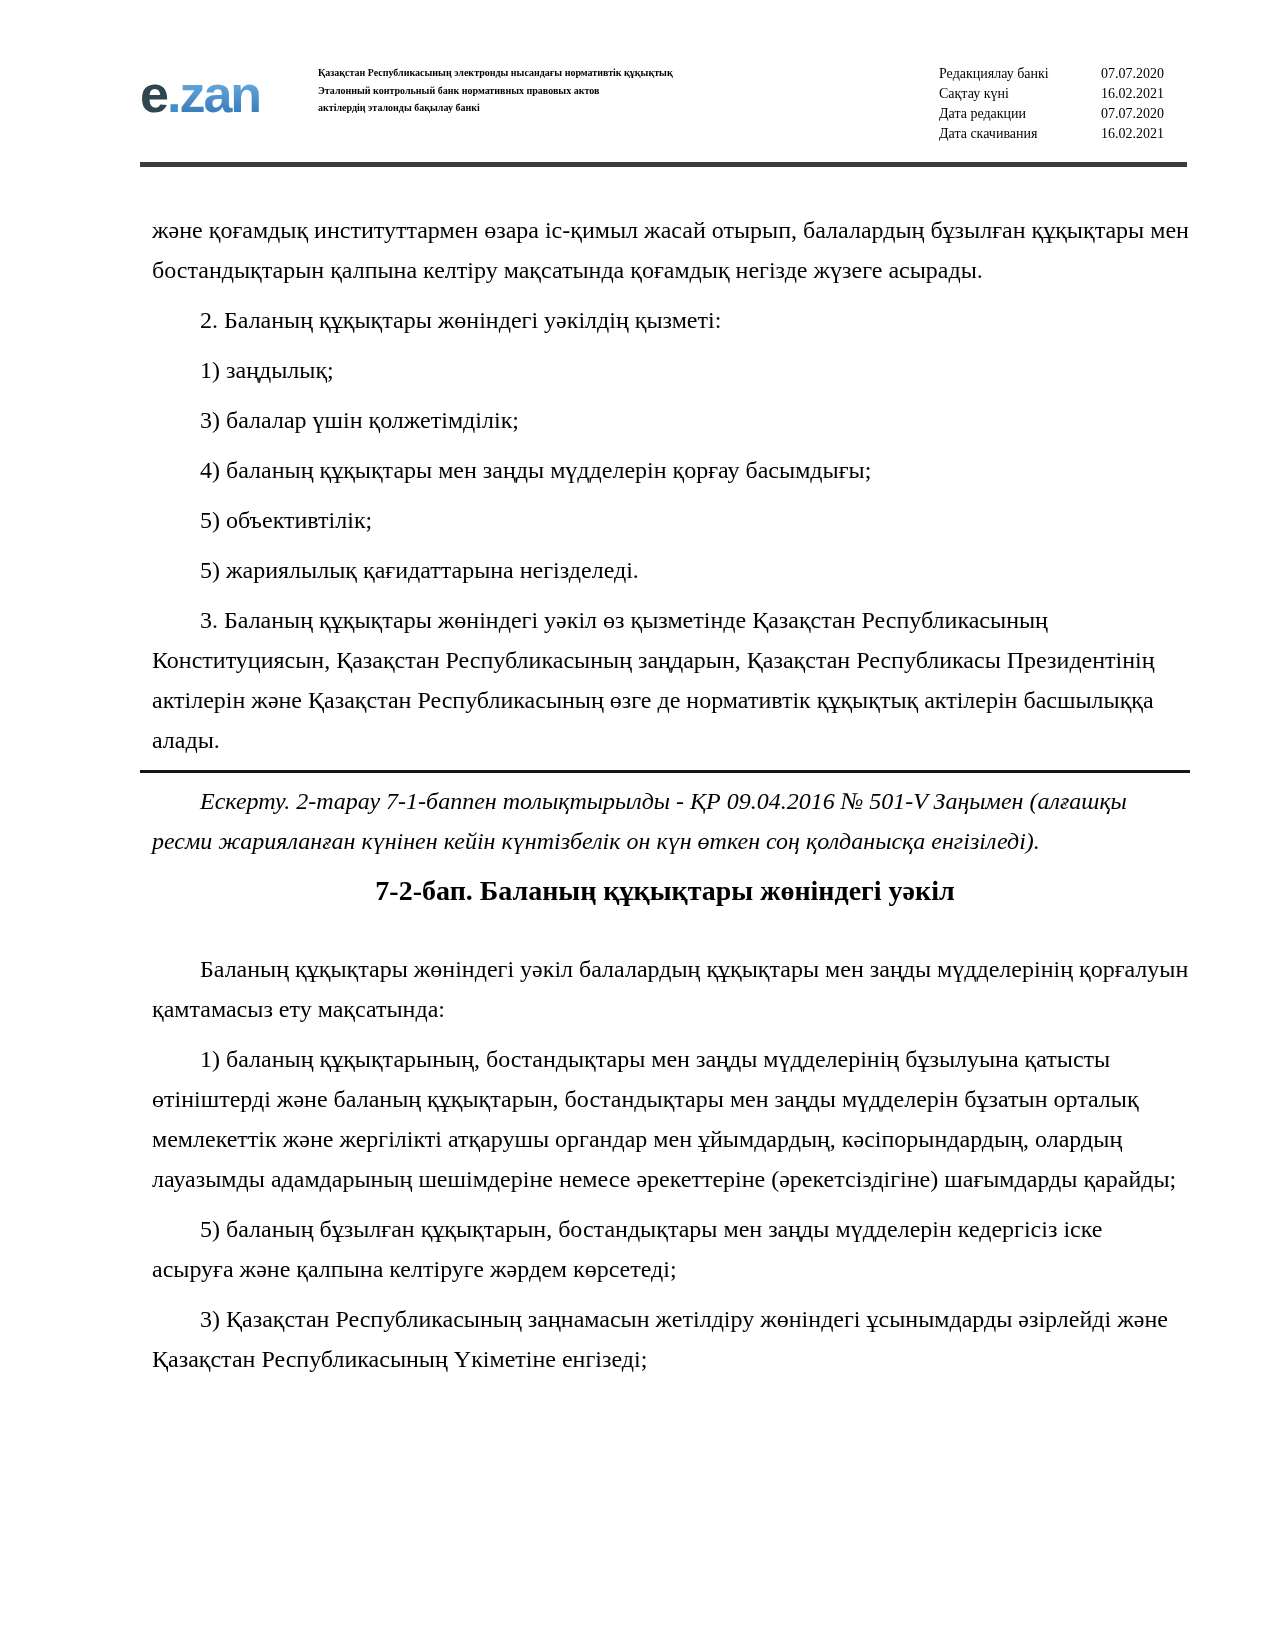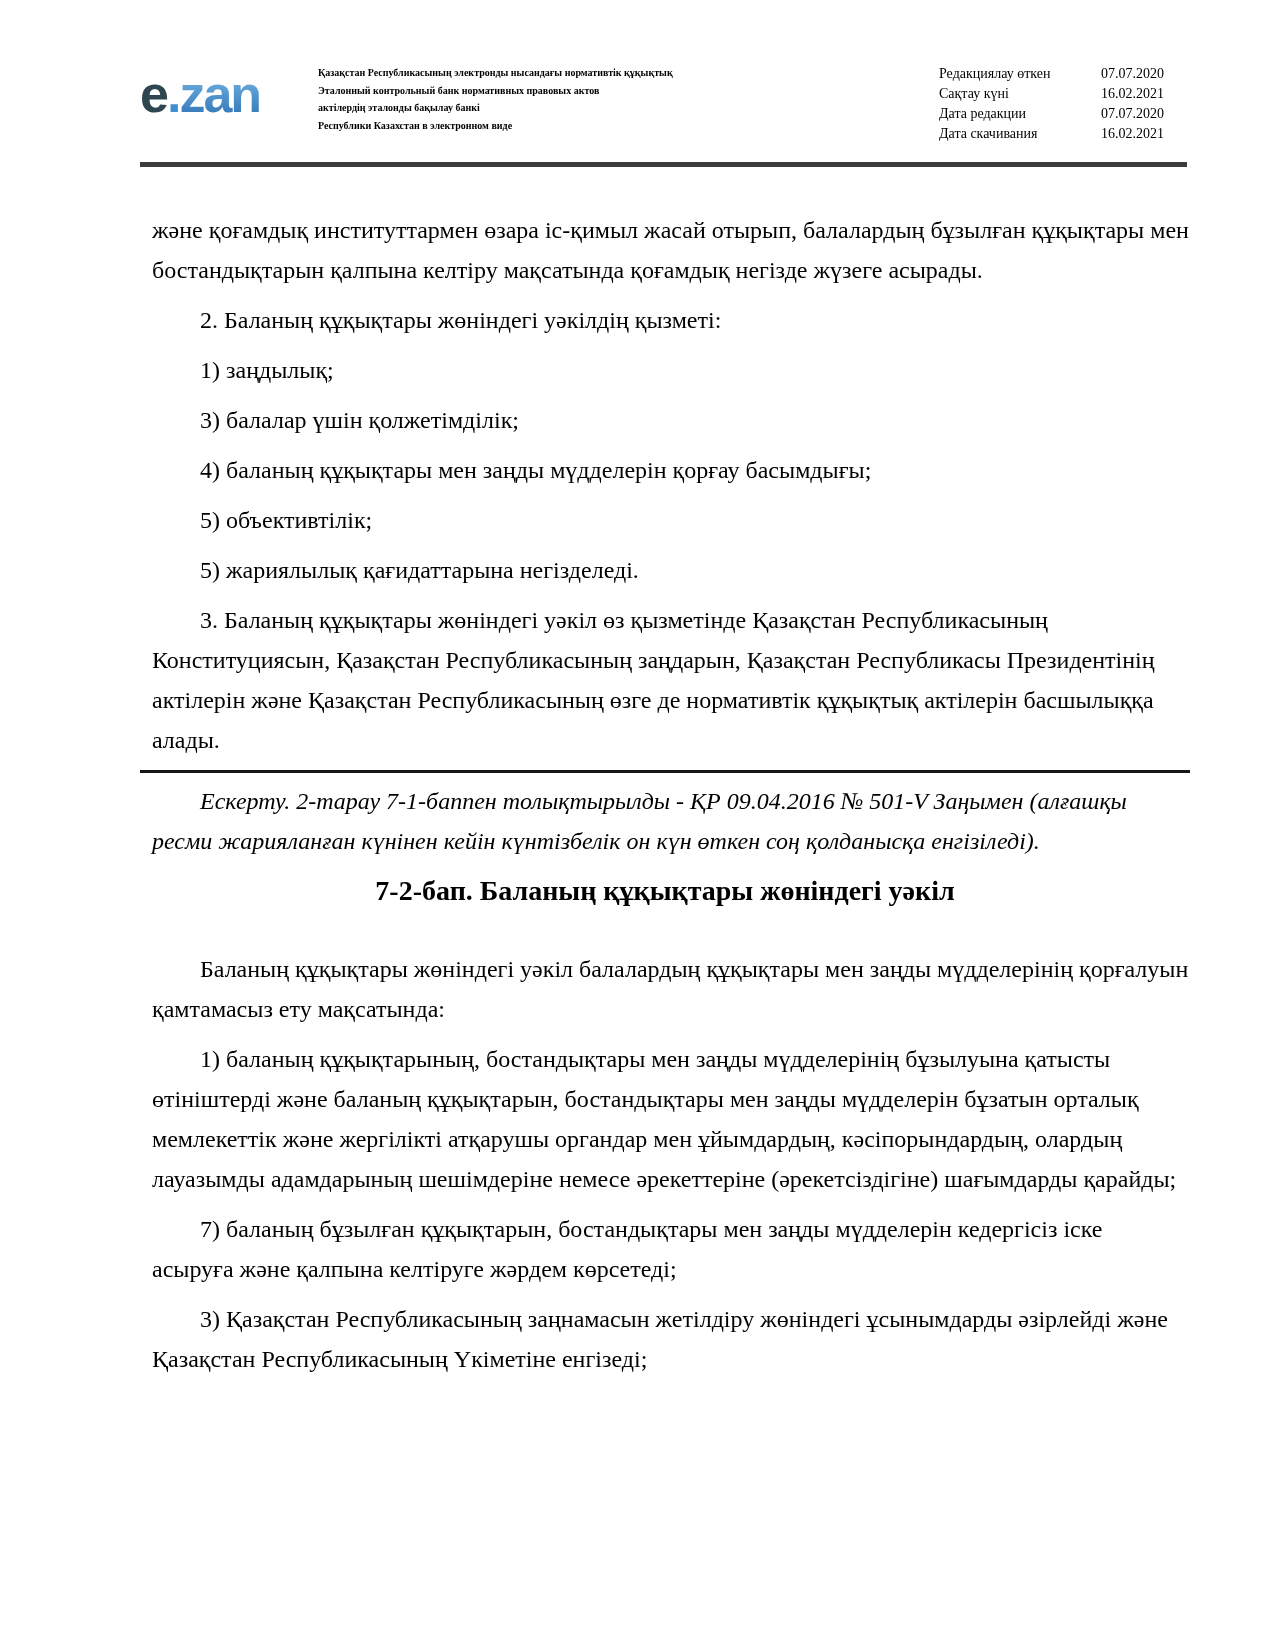--- a/index.html
+++ b/index.html
@@ -72,25 +72,24 @@
 <div class="page">
 
   <header class="header">
     <div class="logo">
       <span class="lg-e">e</span><span class="lg-dot">.</span><span class="lg-zan">zan</span>
     </div>
     <div class="org">
       <div>Қазақстан Республикасының электронды нысандағы нормативтік құқықтық</div>
       <div>Эталонный контрольный банк нормативных правовых актов</div>
       <div>актілердің эталонды бақылау банкі</div>
-      <div>Республики Казахстан в электронном виде</div>
     </div>
     <div class="meta">
       <div class="meta-row">
-        <span class="meta-label">Редакциялау өткен</span>
+        <span class="meta-label">Редакциялау банкі</span>
         <span class="meta-value">07.07.2020</span>
       </div>
       <div class="meta-row">
         <span class="meta-label">Сақтау күні</span>
         <span class="meta-value">16.02.2021</span>
       </div>
       <div class="meta-row">
         <span class="meta-label">Дата редакции</span>
         <span class="meta-value">07.07.2020</span>
       </div>
@@ -110,17 +109,17 @@
     <p>3) балалар үшін қолжетімділік;</p>
     <p>4) баланың құқықтары мен заңды мүдделерін қорғау басымдығы;</p>
     <p>5) объективтілік;</p>
     <p>5) жариялылық қағидаттарына негізделеді.</p>
     <p>3. Баланың құқықтары жөніндегі уәкіл өз қызметінде Қазақстан Республикасының Конституциясын, Қазақстан Республикасының заңдарын, Қазақстан Республикасы Президентінің актілерін және Қазақстан Республикасының өзге де нормативтік құқықтық актілерін басшылыққа алады.</p>
     <div class="rule-thin"></div>
     <p class="note">Ескерту. 2-тарау 7-1-баппен толықтырылды - ҚР 09.04.2016 № 501-V Заңымен (алғашқы ресми жарияланған күнінен кейін күнтізбелік он күн өткен соң қолданысқа енгізіледі).</p>
     <h2 class="heading">7-2-бап. Баланың құқықтары жөніндегі уәкіл</h2>
     <p>Баланың құқықтары жөніндегі уәкіл балалардың құқықтары мен заңды мүдделерінің қорғалуын қамтамасыз ету мақсатында:</p>
     <p>1) баланың құқықтарының, бостандықтары мен заңды мүдделерінің бұзылуына қатысты өтініштерді және баланың құқықтарын, бостандықтары мен заңды мүдделерін бұзатын орталық мемлекеттік және жергілікті атқарушы органдар мен ұйымдардың, кәсіпорындардың, олардың лауазымды адамдарының шешімдеріне немесе әрекеттеріне (әрекетсіздігіне) шағымдарды қарайды;</p>
-    <p>7) баланың бұзылған құқықтарын, бостандықтары мен заңды мүдделерін кедергісіз іске асыруға және қалпына келтіруге жәрдем көрсетеді;</p>
+    <p>5) баланың бұзылған құқықтарын, бостандықтары мен заңды мүдделерін кедергісіз іске асыруға және қалпына келтіруге жәрдем көрсетеді;</p>
     <p>3) Қазақстан Республикасының заңнамасын жетілдіру жөніндегі ұсынымдарды әзірлейді және Қазақстан Республикасының Үкіметіне енгізеді;</p>
   </main>
 
 </div>
 
 </body></html>

